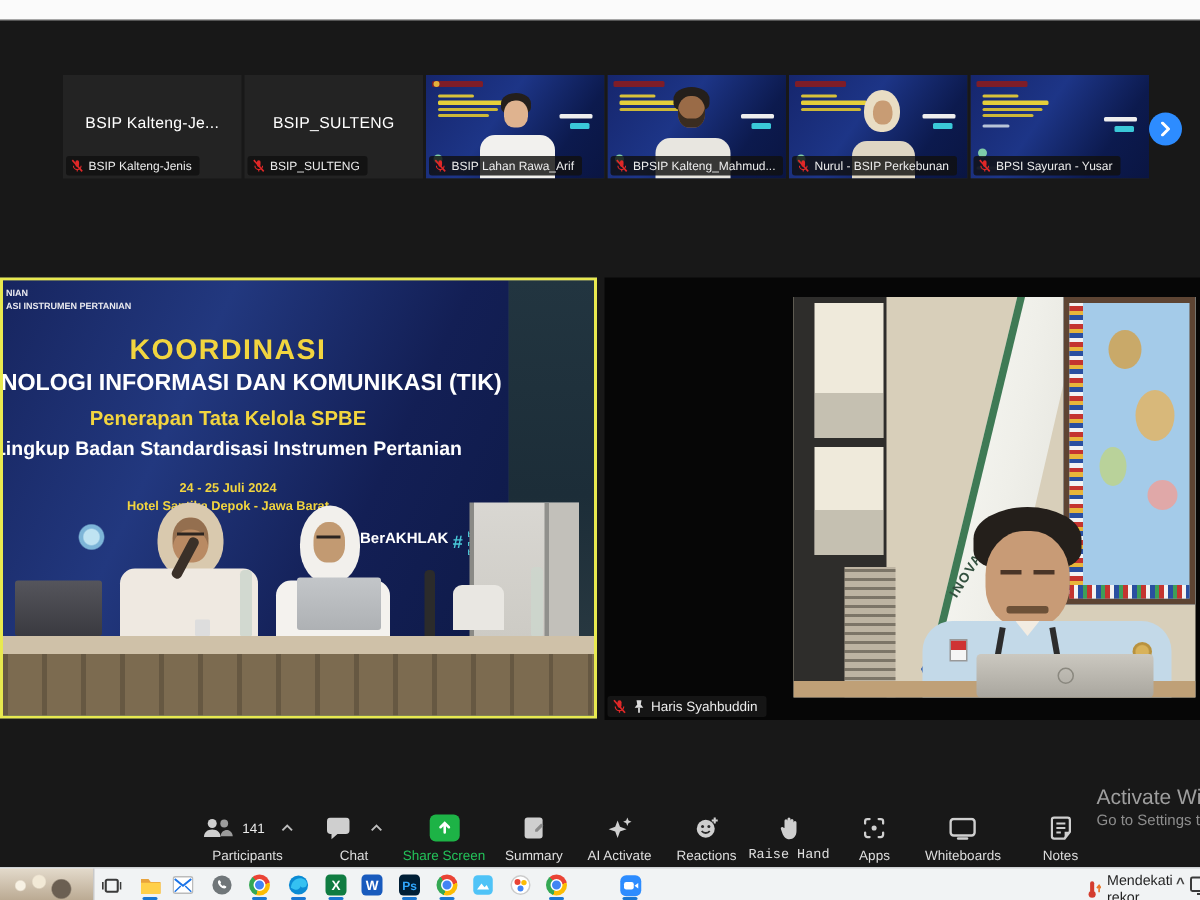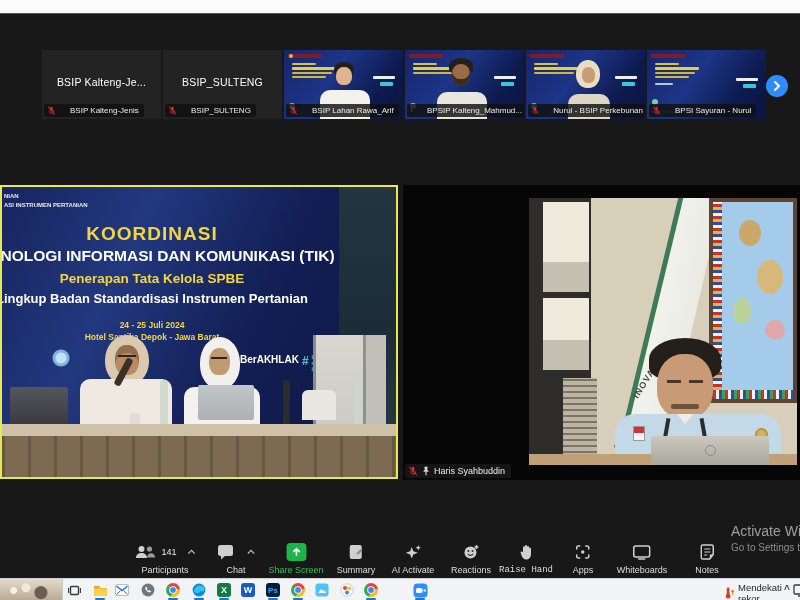--- a/index.html
+++ b/index.html
@@ -5,21 +5,21 @@
   html,body{margin:0;padding:0;width:800px;height:600px;overflow:hidden;background:#000;
     font-family:"Liberation Sans",sans-serif;}
   #screen{position:relative;width:800px;height:600px;overflow:hidden;background:#181818;}
   .abs{position:absolute;}
   
   .top-strip{left:0;top:0;width:800px;height:13px;background:#fbfbfb;border-bottom:1px solid #555;}
   
   .tile{top:50px;width:119px;height:69px;background:#232323;overflow:hidden;}
   .tile .center-name{position:absolute;left:0;right:0;top:26px;text-align:center;
     color:#fff;font-weight:normal;font-size:10.5px;letter-spacing:.2px;}
-  .name-tag{position:absolute;left:2px;bottom:2px;display:flex;align-items:center;gap:14px;
+  .name-tag{position:absolute;left:2px;bottom:2px;display:flex;align-items:center;gap:3px;
     background:rgba(16,16,16,.82);color:#ececec;font-size:8px;padding:2px 5px 2px 3px;
     border-radius:2px;white-space:nowrap;max-width:112px;overflow:hidden;}
   .flyer{position:absolute;inset:0;
     background:linear-gradient(125deg,#16266d 0%,#1d3587 40%,#0c1a4e 75%,#0a1542 100%);}
   .fa{position:absolute;border-radius:1px;}
   .person{position:absolute;}
   .head{position:absolute;border-radius:50% 50% 46% 46%;}
   .body{position:absolute;border-radius:10px 10px 0 0;}
   
   .next-btn{left:766px;top:75px;width:22px;height:22px;border-radius:50%;background:#2d8cff;
@@ -249,21 +249,21 @@
       <div class="fa" style="left:5px;bottom:14px;width:6px;height:6px;background:#7ecba8;border-radius:50%;"></div>
       <div class="fa" style="left:4px;bottom:6px;width:26px;height:2px;background:#4b5f9e;"></div>
     </div>
     <div class="name-tag">
       <svg width="9" height="9" viewBox="0 0 12 12">
           <rect x="4.4" y="1" width="3.2" height="6" rx="1.6" fill="#e02828"></rect>
           <path d="M2.6 6a3.4 3.4 0 0 0 6.8 0" stroke="#e02828" fill="none"></path>
           <line x1="6" y1="9.4" x2="6" y2="11" stroke="#e02828"></line>
           <line x1="1.6" y1="1" x2="10.4" y2="11" stroke="#e02828" stroke-width="1.4"></line>
         </svg>
-      <span>BPSI Sayuran - Nurul</span>
+      <span>BPSI Sayuran - Yusar</span>
     </div>
   </div>
 
   <div class="abs next-btn">
     <svg width="10" height="10" viewBox="0 0 10 10">
         <path d="M3 1l4 4-4 4" stroke="#fff" stroke-width="2" fill="none" stroke-linecap="round" stroke-linejoin="round"></path>
       </svg>
   </div>
 
   <div class="abs video-left">

